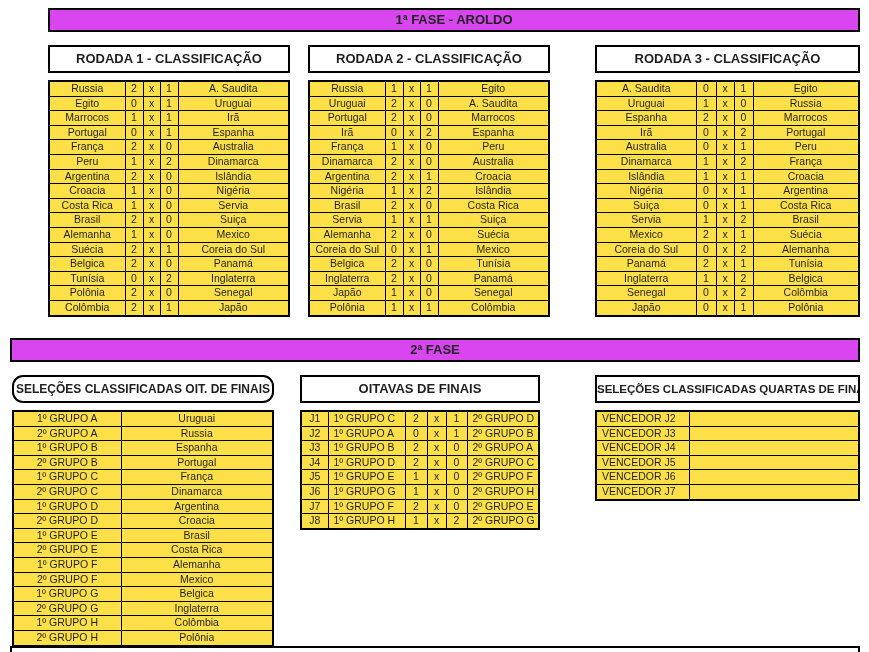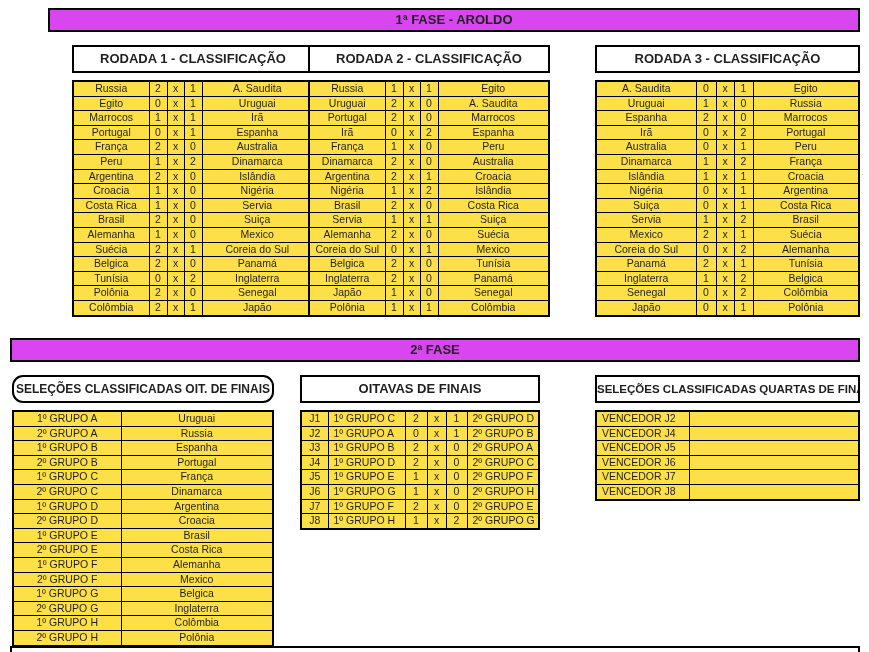--- a/index.html
+++ b/index.html
@@ -31,21 +31,21 @@
   table.grid td.left{text-align:left;padding-left:5px;}
   .cutoff{
     position:absolute;border:2px solid #000;background:#fff;
   }
 </style>
 </head>
 <body>
 
 <div class="banner" style="left:48px;top:8px;width:808px;height:20px;">1ª FASE - AROLDO</div>
 
-<div class="twrap" style="left:48px;top:45px;width:242px;margin-left:24px;">
+<div class="twrap" style="left:48px;top:45px;width:242px;">
   <div class="tbl-title">RODADA 1 - CLASSIFICAÇÃO</div>
   <table class="grid">
     <colgroup>
         <col style="width:76px">
         <col style="width:18px">
         <col style="width:17px">
         <col style="width:18px">
         <col>
       </colgroup>
     <tbody>
@@ -657,20 +657,24 @@
         <col>
       </colgroup>
     <tbody>
 
 
         <tr>
           <td class="left">VENCEDOR J2</td>
           <td></td>
         </tr>
 
+        <tr>
+          <td class="left">VENCEDOR J3</td>
+          <td></td>
+        </tr>
 
         <tr>
           <td class="left">VENCEDOR J4</td>
           <td></td>
         </tr>
 
         <tr>
           <td class="left">VENCEDOR J5</td>
           <td></td>
         </tr>
@@ -678,21 +682,17 @@
         <tr>
           <td class="left">VENCEDOR J6</td>
           <td></td>
         </tr>
 
         <tr>
           <td class="left">VENCEDOR J7</td>
           <td></td>
         </tr>
 
-        <tr>
-          <td class="left">VENCEDOR J8</td>
-          <td></td>
-        </tr>
       </tbody>
   </table>
 </div>
 
 <div class="cutoff" style="left:10px;top:646px;width:846px;height:20px;"></div>
 
 </body></html>

